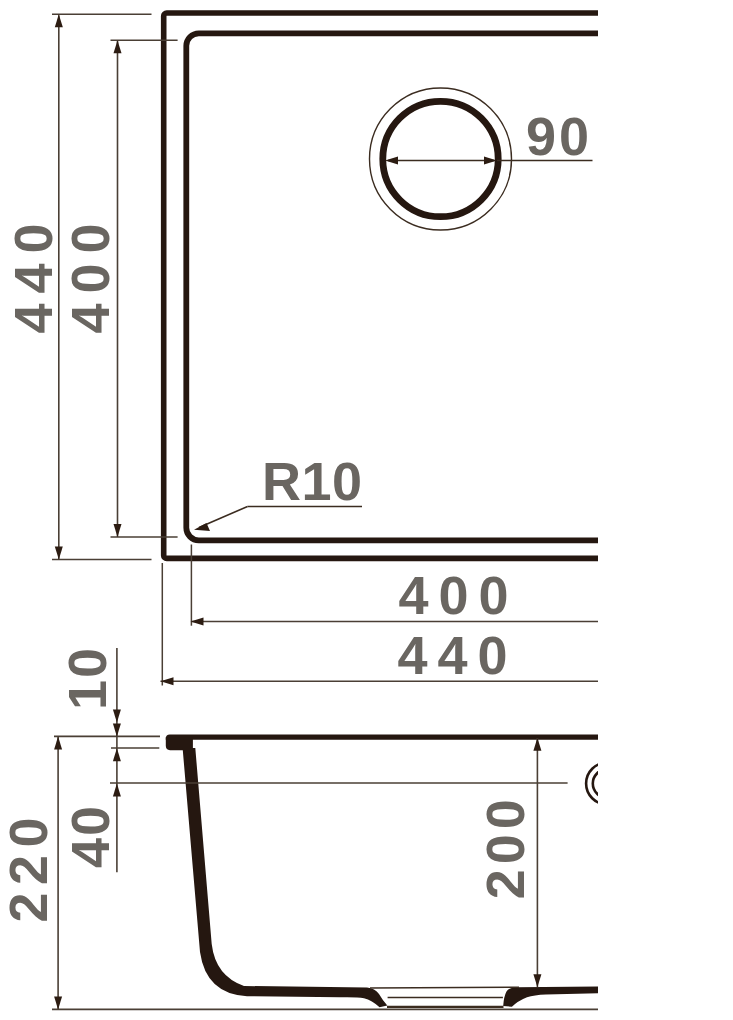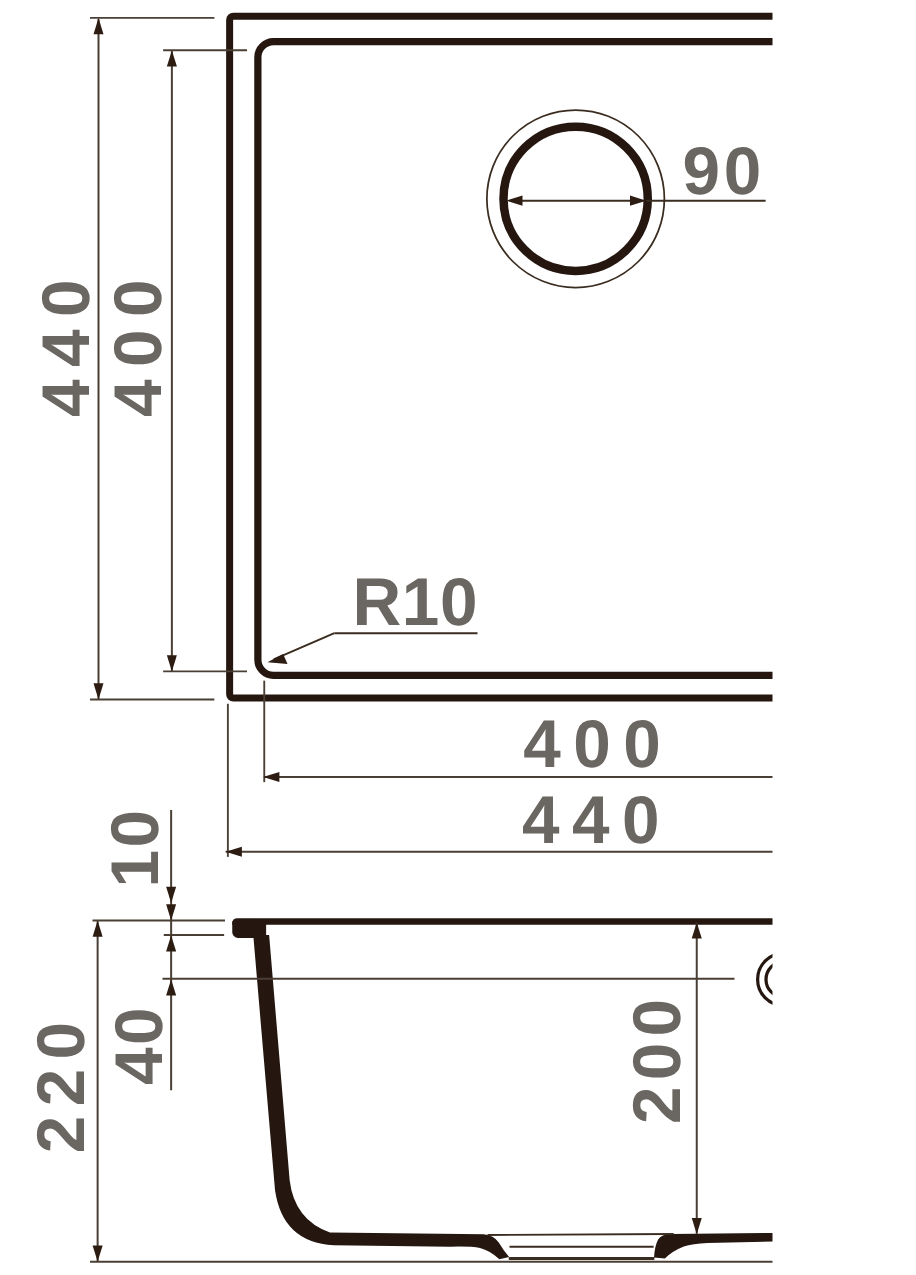--- a/index.html
+++ b/index.html
@@ -1,16 +1,16 @@
 <!DOCTYPE html>
 <html><head>
 <meta charset="utf-8">
 <style>
   html,body{margin:0;padding:0;background:#ffffff;}
-  #canvas{width:598px;height:1020px;position:relative;overflow:hidden;padding-left:20px;}
+  #canvas{width:598px;height:1020px;position:relative;overflow:hidden;}
   svg{display:block;}
   text{font-family:"Liberation Sans",sans-serif;font-weight:bold;fill:#6a6661;}
 </style>
 </head>
 <body>
 <div id="canvas">
 <svg width="733" height="1020" viewBox="0 0 733 1020">
 <defs></defs>
 
 <rect x="163.7" y="13.0" width="555.3" height="545.4" rx="3" fill="none" stroke="#251710" stroke-width="5.6"></rect>

